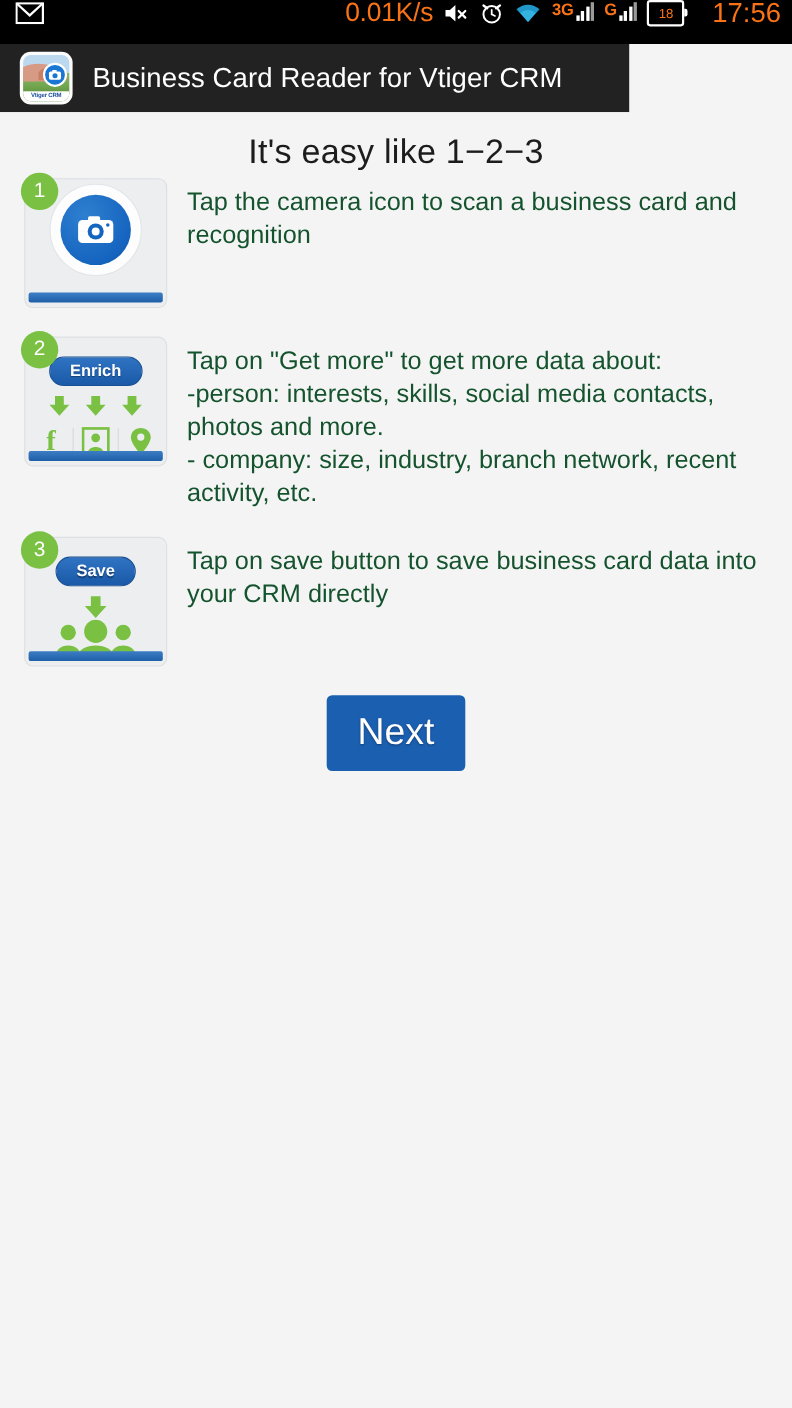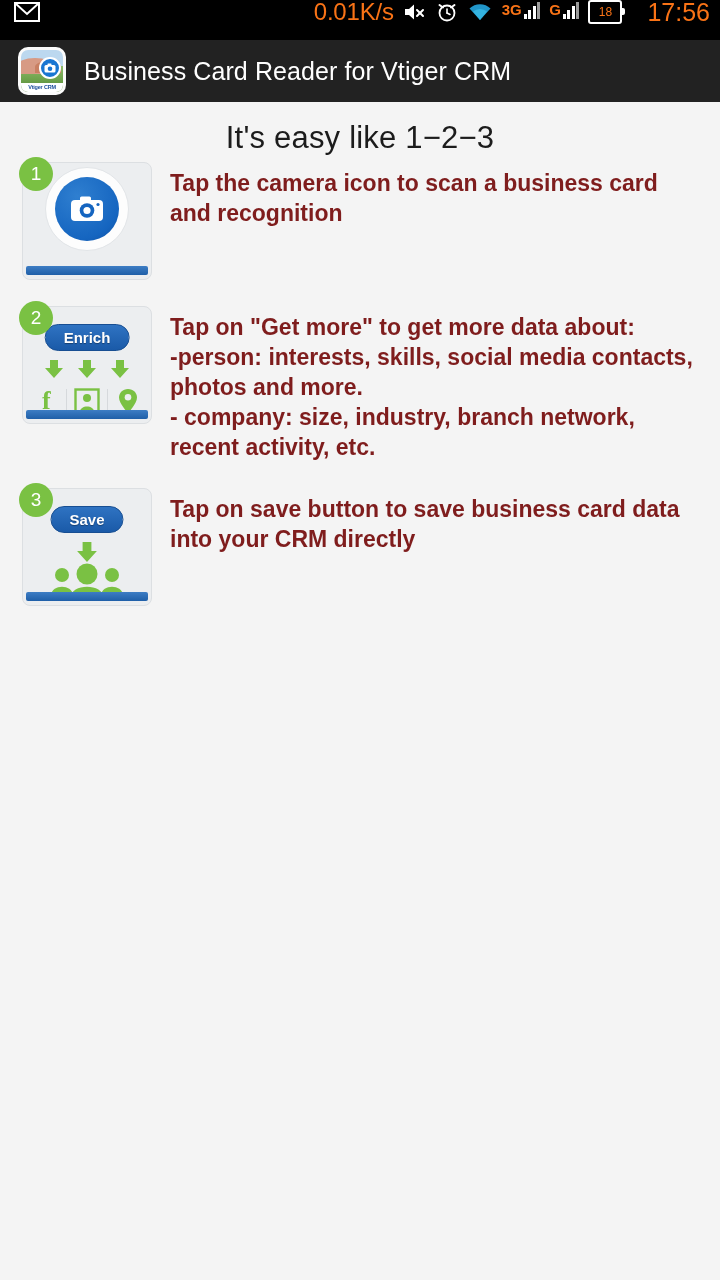--- a/index.html
+++ b/index.html
@@ -41,21 +41,21 @@
     position: relative; font-size: 12px; line-height: 1;
   }
   .battery:after {
     content: ""; position: absolute; right: -5px; top: 6px;
     width: 3px; height: 7px; background: #fff; border-radius: 0 2px 2px 0;
   }
   .clock { font-size: 25px; margin-left: 16px; }
 
   
   .appbar {
-    height: 62px; width: 720px;
+    height: 62px; width: 572px;
     background: #222222;
     display: flex; align-items: center;
     padding-left: 18px; gap: 18px;
   }
   .app-icon {
     width: 48px; height: 48px; border-radius: 10px;
     background: #fbfbfb; padding: 3px;
     position: relative; overflow: hidden; flex: 0 0 auto;
   }
   .app-icon-inner {
@@ -164,24 +164,23 @@
   .fb-f {
     color: #7ac143; font-size: 26px; font-weight: bold;
     font-family: "Liberation Serif", serif; line-height: 24px;
   }
   .people {
     position: absolute; left: 50%; transform: translateX(-50%); top: 74px;
   }
 
   .step-text {
     flex: 1;
-    font-size: 23px; line-height: 30px; color: #7f1d1d;
+    font-size: 23px; line-height: 30px; color: #14532d;
     padding-top: 6px;
     white-space: pre-line;
-    font-weight: bold;
   }
 
   .next-wrap { display: flex; justify-content: center; margin-top: 22px; }
   .next-btn {
     background: #1b5fb0;
     color: #fff; font-size: 34px;
     padding: 14px 28px 16px;
     border: none; border-radius: 5px;
     font-family: "Liberation Sans", sans-serif;
     text-shadow: 0 1px 2px rgba(0,0,0,.35);
@@ -358,14 +357,17 @@
           <path d="M52 32 C53 21 73 21 74 32 Z" fill="#7ac143"></path>
           <circle cx="38" cy="11" r="10.5" fill="#7ac143"></circle>
           <path d="M21 35 C22 20 54 20 55 35 Z" fill="#7ac143"></path>
         </svg>
       </div>
       <div class="blue-bar"></div>
     </div>
     <div class="step-text">Tap on save button to save business card data into your CRM directly</div>
   </div>
 
+  <div class="next-wrap">
+    <button class="next-btn">Next</button>
+  </div>
 
 </div>
 
 </body></html>

